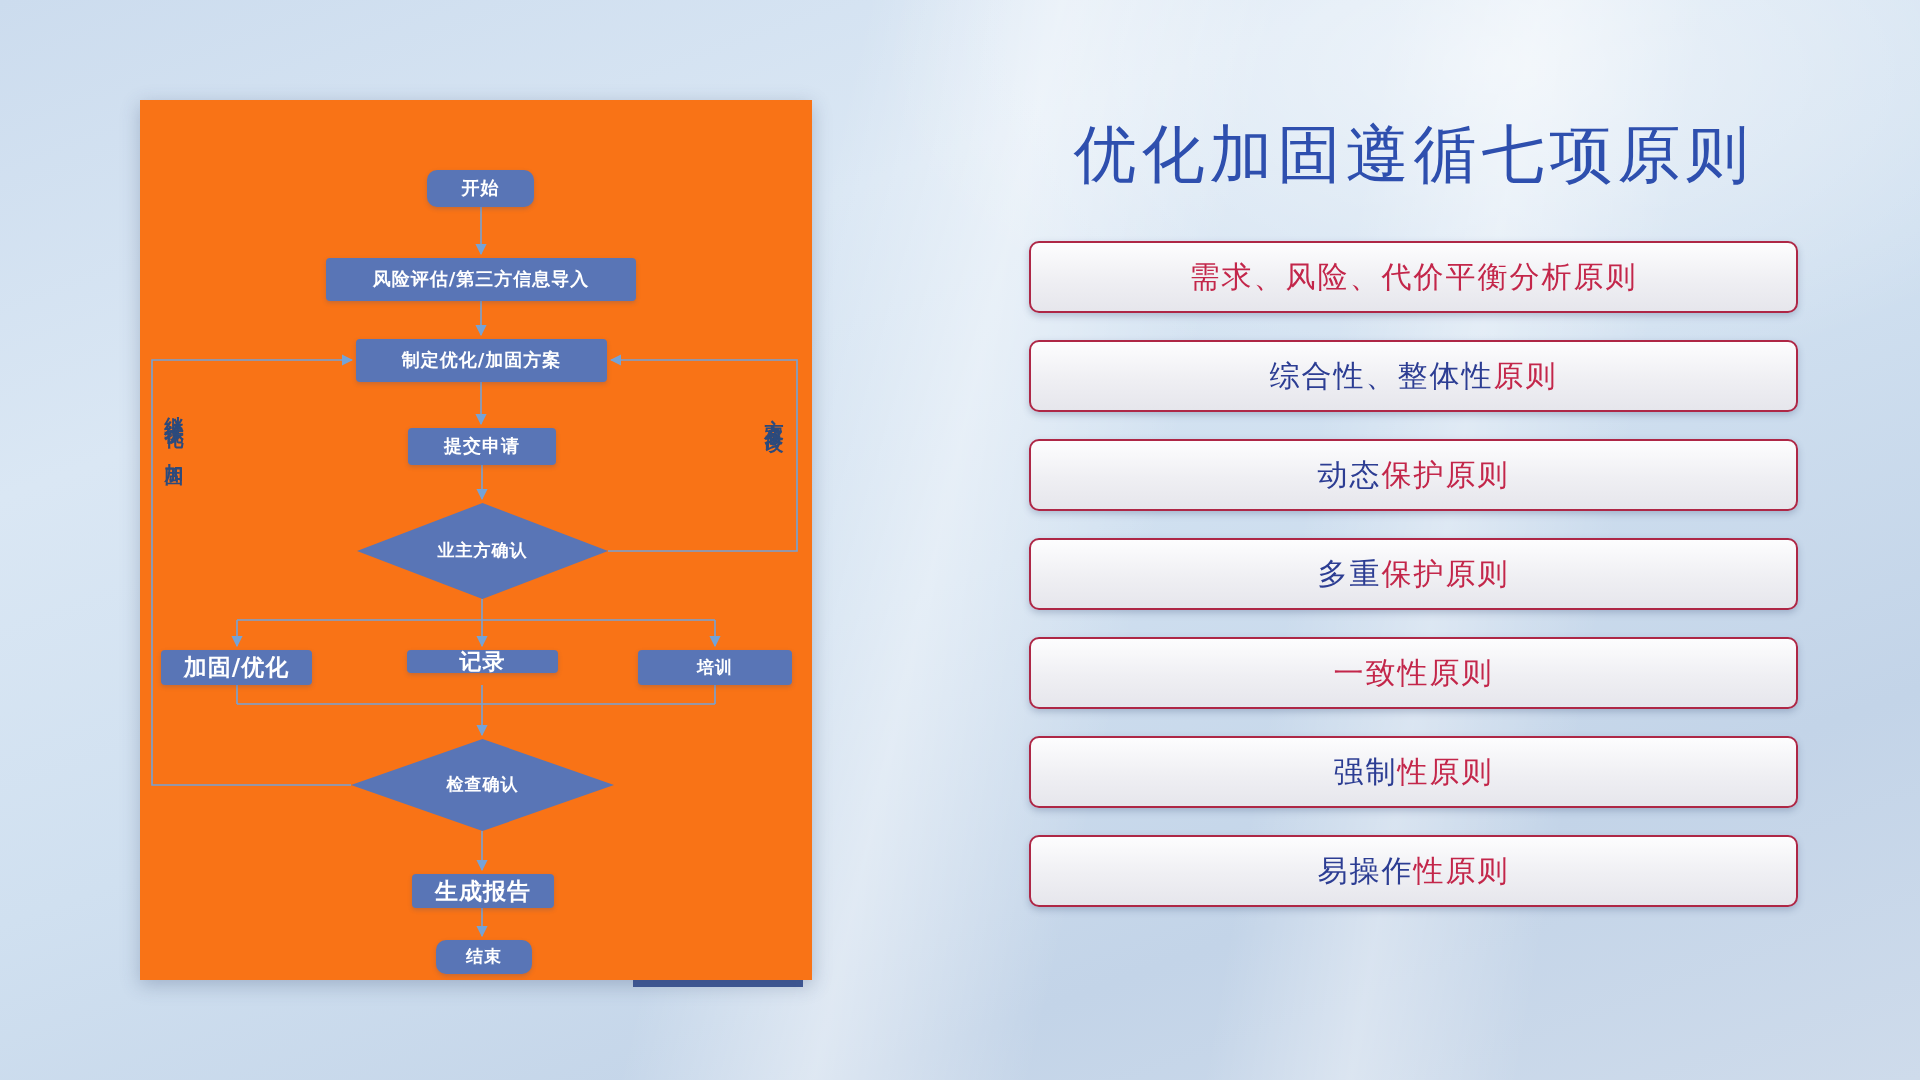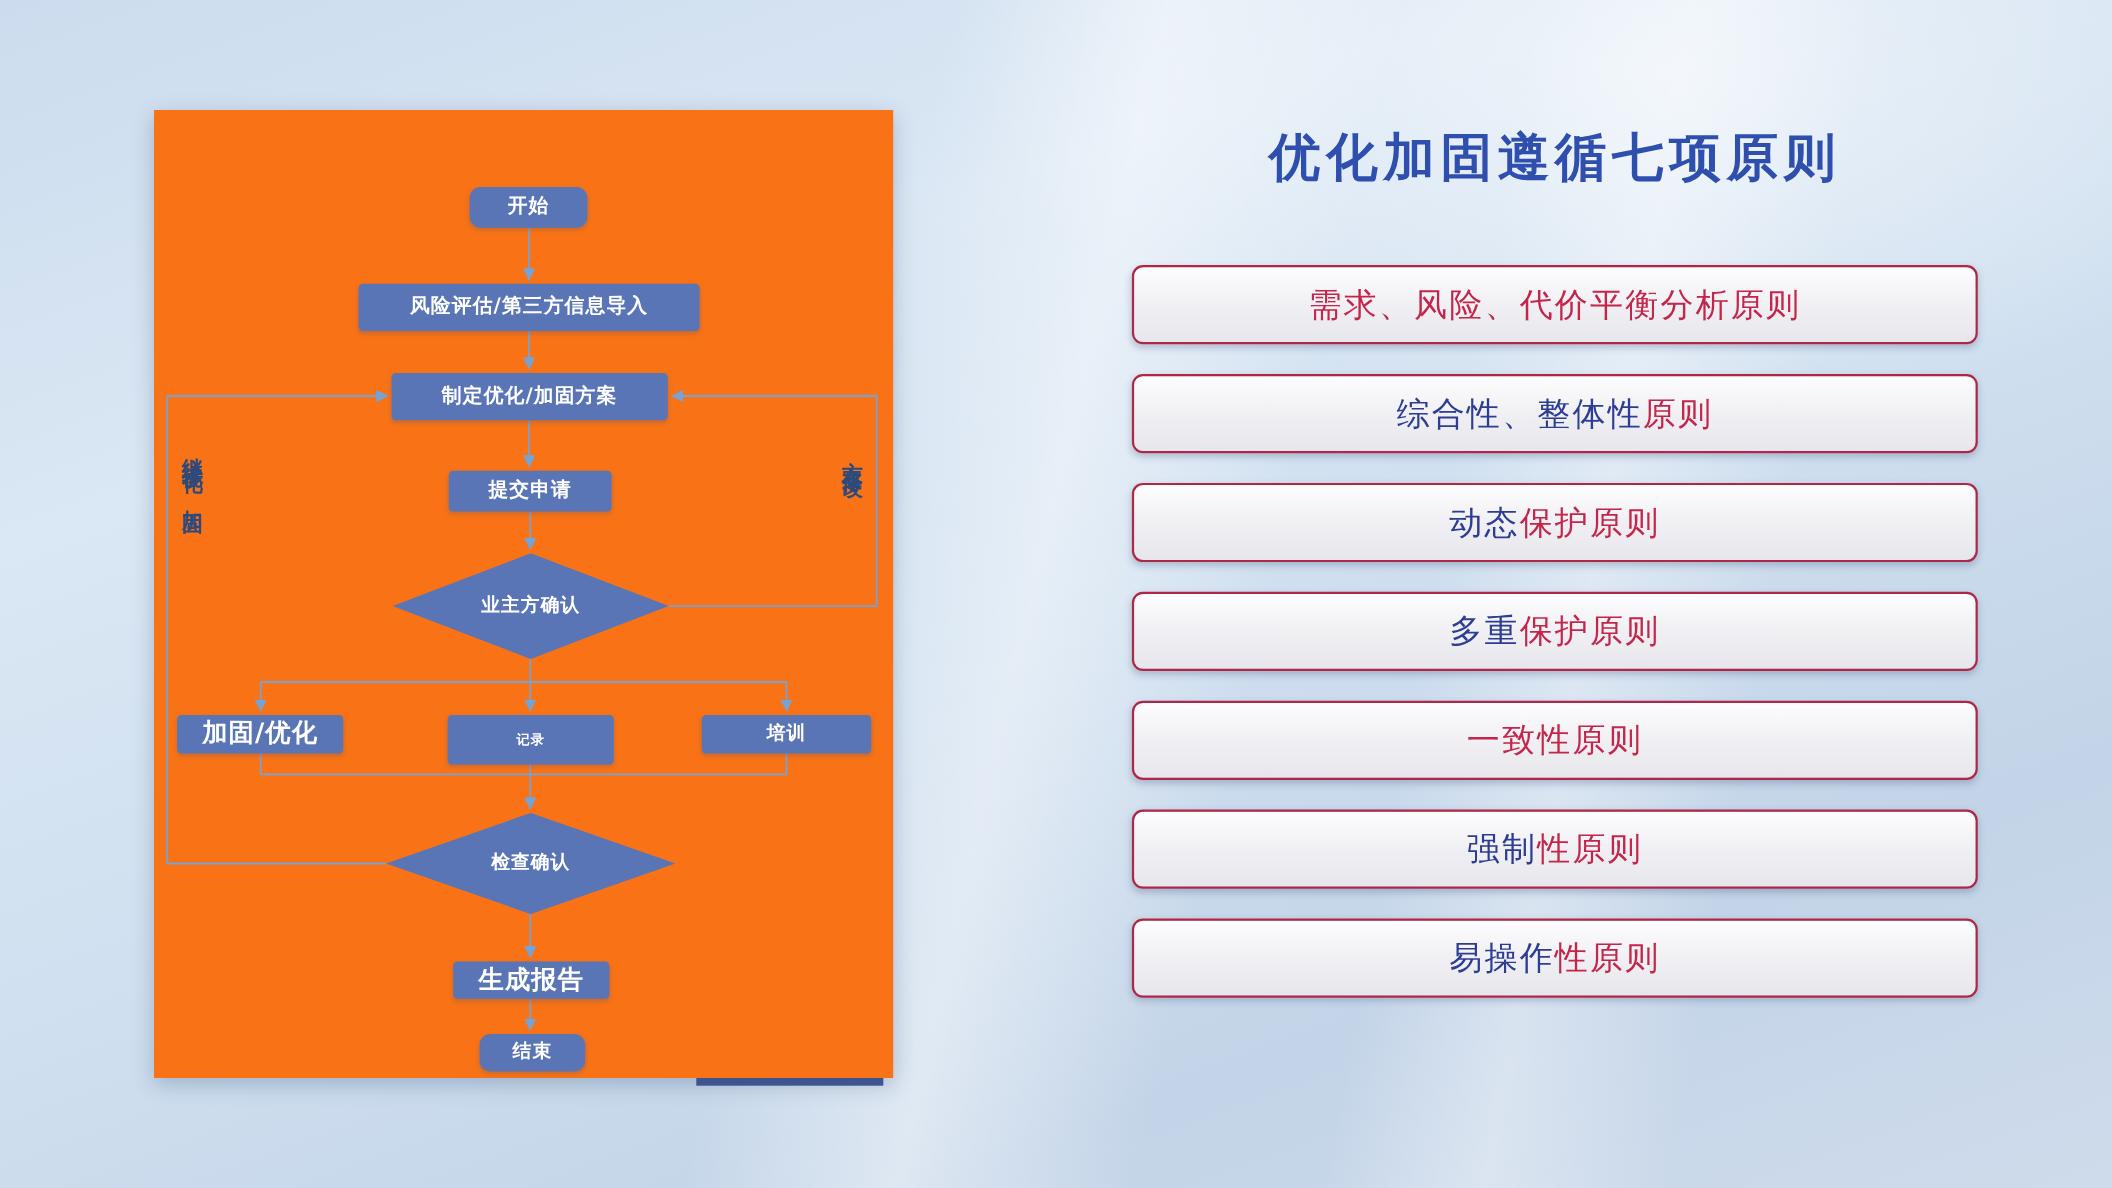--- a/index.html
+++ b/index.html
@@ -40,41 +40,41 @@
   .node { border-radius:4px; box-shadow:0 2px 4px rgba(60,80,130,.25); }
   .node.pill { border-radius:10px; }
   .diamond { clip-path:polygon(50% 0, 100% 50%, 50% 100%, 0 50%); font-size:17px; }
 
   .n-start     { left:287px; top:70px;  width:107px; height:37px; }
   .n-risk      { left:186px; top:158px; width:310px; height:43px; }
   .n-plan      { left:216px; top:239px; width:251px; height:43px; }
   .n-submit    { left:268px; top:328px; width:148px; height:37px; }
   .d-owner     { left:217px; top:403px; width:251px; height:96px; }
   .n-reinforce { left:21px;  top:550px; width:151px; height:35px; font-size:23px; }
-  .n-record    { left:267px; top:550px; width:151px; height:45px; font-size:12px; }
+  .n-record    { left:267px; top:550px; width:151px; height:23px; font-size:22px; }
   .n-training  { left:498px; top:550px; width:154px; height:35px; font-size:17px; }
   .d-check     { left:211px; top:639px; width:263px; height:92px; }
   .n-report    { left:272px; top:774px; width:142px; height:34px; font-size:23px; }
   .n-end       { left:296px; top:840px; width:96px;  height:34px; font-size:17px; }
 
   .v-label {
     position:absolute; z-index:3;
     writing-mode:vertical-rl; text-orientation:upright;
     font-weight:bold; font-size:19px; letter-spacing:5px;
     color:#2c4a7c;
   }
   .v-left  { left:22px;  top:300px; }
   .v-right { left:622px; top:304px; }
 
   
   .right-col { position:absolute; left:1029px; top:0; width:769px; height:1080px; z-index:2; }
   .principles-title {
     position:absolute; top:112px; left:0; width:100%;
-    text-align:center; font-weight:bold;
-    font-size:47px; letter-spacing:5px; color:#2e4fae;
+    text-align:center; font-weight:normal;
+    font-size:63px; letter-spacing:5px; color:#2e4fae;
   }
   .principles-list { position:absolute; top:241px; left:0; width:100%; }
   .principle-box {
     height:72px; margin-bottom:27px;
     border:2px solid #ae2746; border-radius:10px;
     background:linear-gradient(180deg,#fdfdfe 0%,#efeff3 55%,#e6e6ec 100%);
     box-shadow:0 3px 7px rgba(70,90,130,.30);
     display:flex; align-items:center; justify-content:center;
     font-size:30px; letter-spacing:2px;
   }

